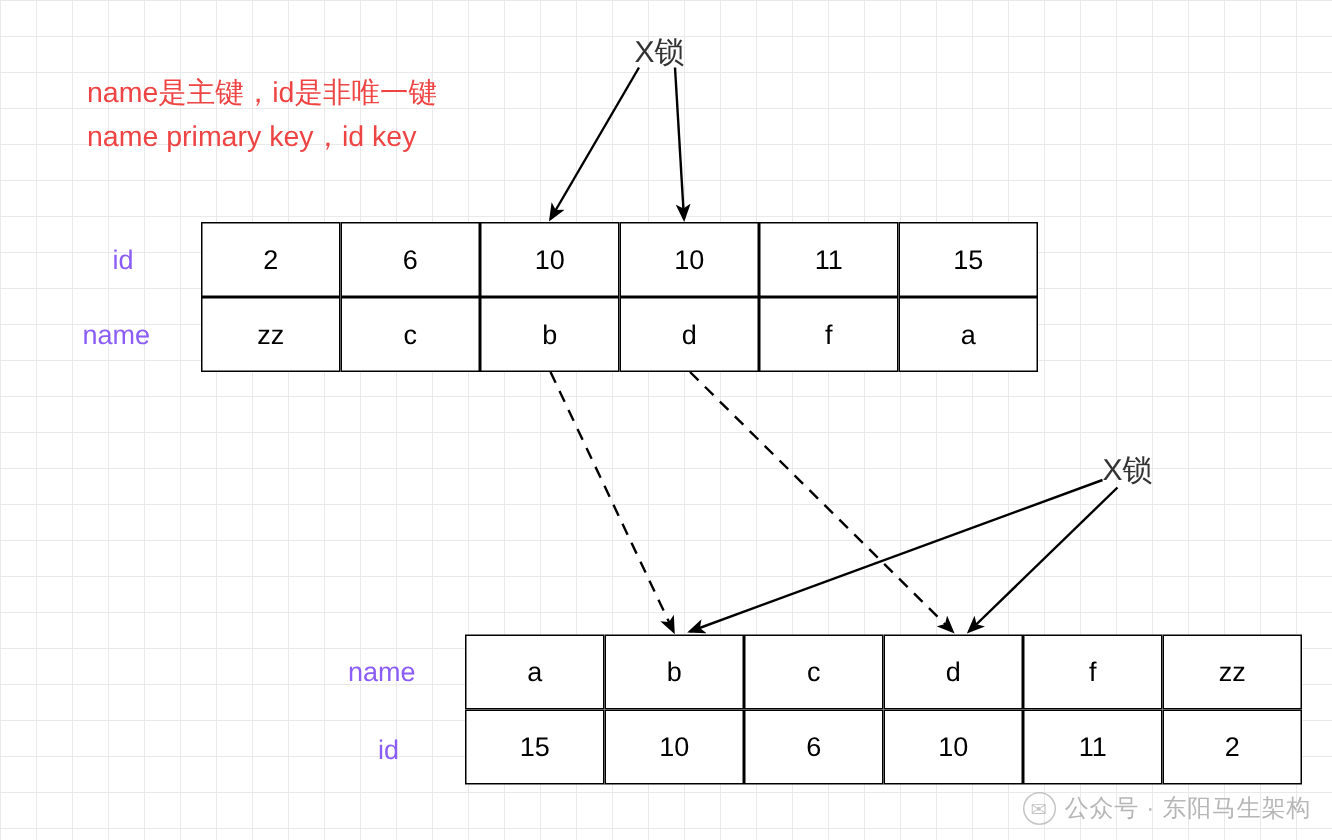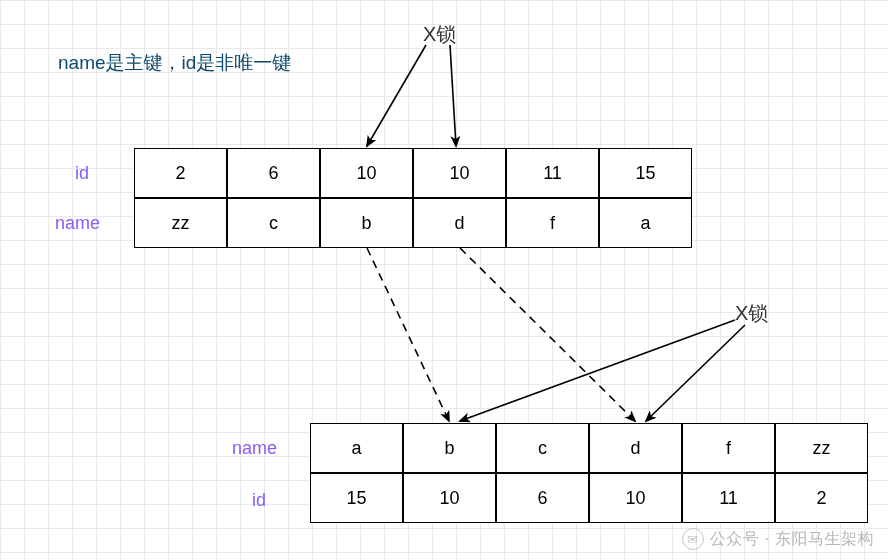--- a/index.html
+++ b/index.html
@@ -25,21 +25,21 @@
     position: absolute;
     border: 1px solid #000;
     background: #fff;
     display: flex;
     align-items: center;
     justify-content: center;
     font-size: 18px;
   }
   .note {
     position: absolute;
-    color: #0c4a6e;
+    color: #ef4444;
     font-size: 19px;
     line-height: 1.55;
     white-space: nowrap;
   }
   .label-plain {
     position: absolute;
     font-size: 18px;
     color: #8b5cf6;
     white-space: nowrap;
   }
@@ -76,20 +76,21 @@
 </style>
 </head>
 <body>
 
 <div class="grid-bg"></div>
 
 <div class="layer">
 
   <div class="note" style="left:58px; top:48px;">
     <div>name是主键，id是非唯一键</div>
+    <div>name primary key，id key</div>
   </div>
 
   <div class="lock-label" style="left:423px; top:21px;">X锁</div>
 
   <div class="lock-label" style="left:735px; top:300px;">X锁</div>
 
   <div class="label-plain" style="left:75px; top:163px;">id</div>
   <div class="label-plain" style="left:55px; top:213px;">name</div>
 
   <div class="box" style="left:134px; top:148px; width:93px; height:50px;">2</div>

